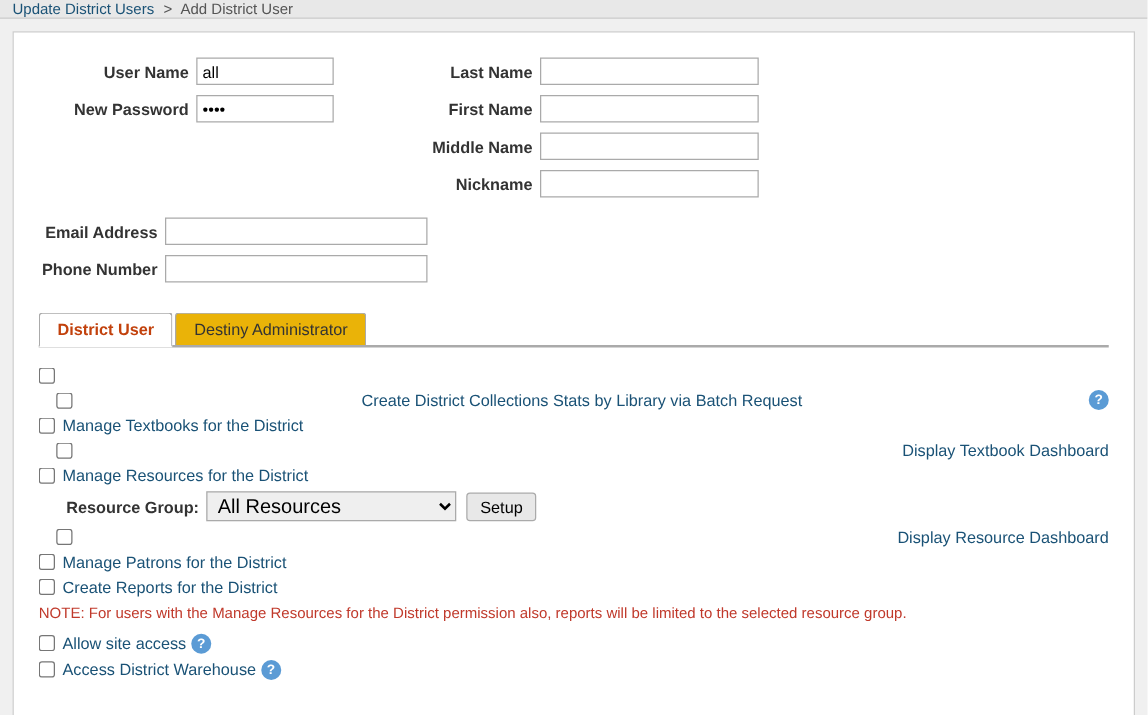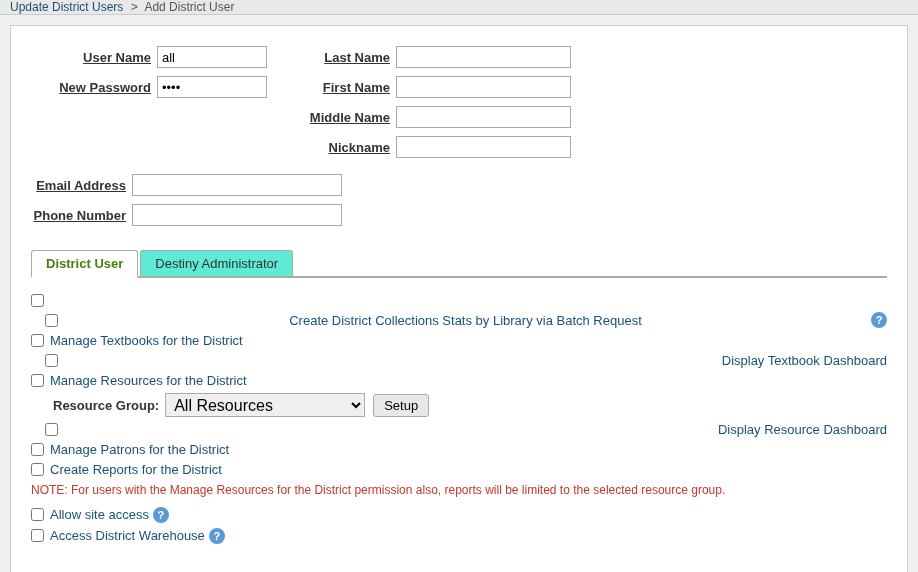--- a/index.html
+++ b/index.html
@@ -43,63 +43,62 @@
       display: flex;
       align-items: center;
       margin-bottom: 8px;
     }
     .field-group label {
       text-align: right;
       margin-right: 6px;
       font-weight: bold;
       color: #333;
       white-space: nowrap;
-      text-decoration: underline;
     }
     .field-group input[type="text"],
     .field-group input[type="password"] {
       border: 1px solid #aaa;
       padding: 2px 4px;
       font-size: 13px;
       height: 22px;
     }
     .fields-left { margin-right: 30px; }
-    .fields-middle { margin-right: 30px; }
+    .fields-middle { margin-right: 30px; margin-left: 36px; }
     .fields-right {}
 
     .left-label-width { width: 120px; }
     .mid-label-width { width: 85px; }
     .right-label-width { width: 95px; }
     .input-short { width: 110px; }
     .input-mid { width: 175px; }
     .input-long { width: 210px; }
 
     
     .tabs {
       display: flex;
       border-bottom: 2px solid #aaa;
       margin-bottom: 12px;
     }
     .tab {
       padding: 5px 14px;
       border: 1px solid #aaa;
       border-bottom: none;
       cursor: pointer;
-      background: #5eead4;
+      background: #eab308;
       color: #333;
       font-size: 13px;
       margin-right: 2px;
       border-radius: 3px 3px 0 0;
     }
     .tab.active {
       background: #fff;
       border-bottom: 2px solid #fff;
       margin-bottom: -2px;
       font-weight: bold;
-      color: #4d7c0f;
+      color: #c2410c;
     }
 
     
     .permissions {
       padding: 4px 0;
     }
     .perm-row {
       display: flex;
       align-items: center;
       margin-bottom: 5px;

